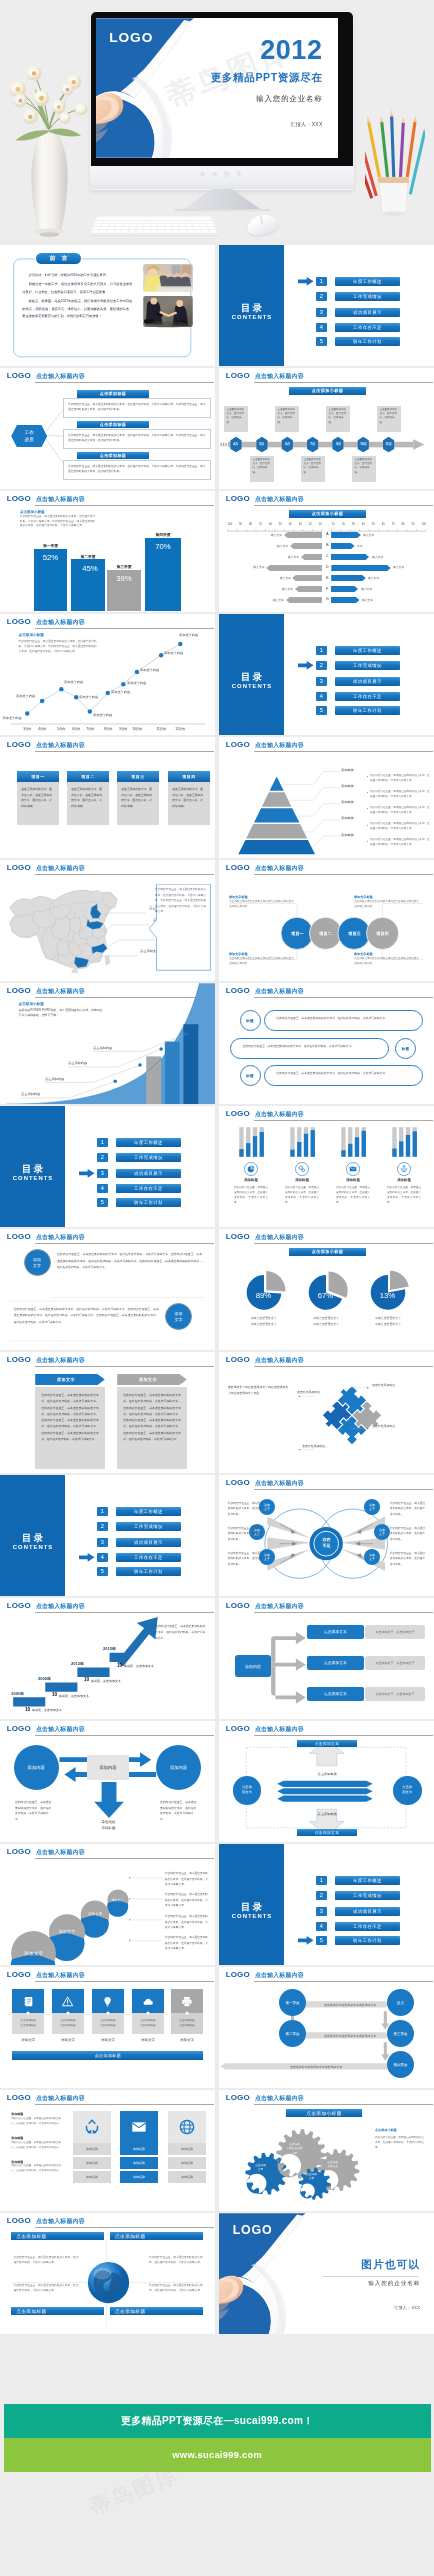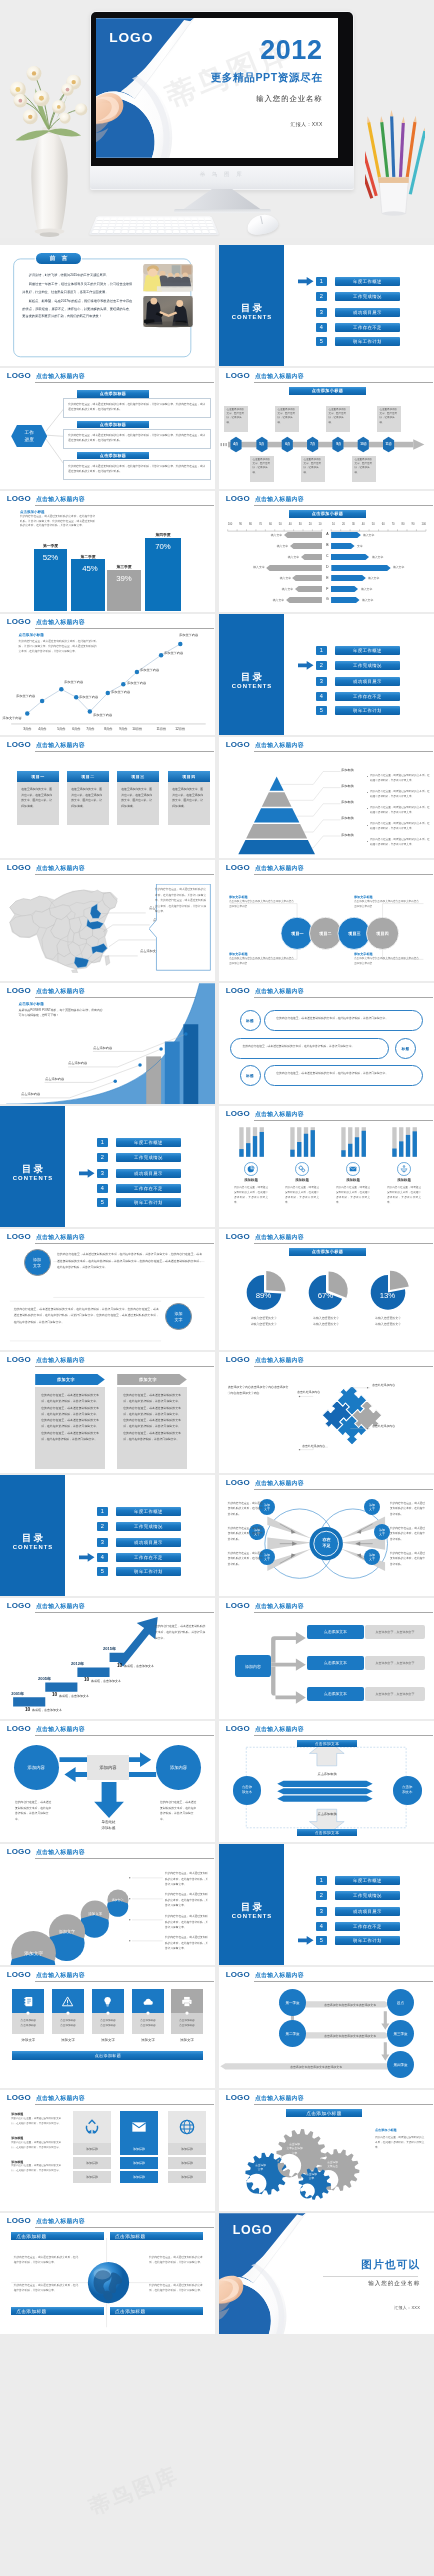--- a/index.html
+++ b/index.html
@@ -1621,17 +1621,19 @@
           <svg width="99" height="1.2" style="position:absolute;right:13.7px;top:63px" viewBox="0 0 160 2">
             <path d="M0 1 H160" stroke="#9a9a9a" stroke-width="0.8"></path>
           </svg>
           <div style="position:absolute;right:13.7px;top:67px;color:#3b3b3b;font-size:5.6px;letter-spacing:0.9px">输入您的企业名称</div>
           <div style="position:absolute;right:13.7px;top:92px;color:#4a4a4a;font-size:4px;letter-spacing:0.3px">汇报人：XXX</div>
         </div>
 </div>
 </div>
 
 <div class="banner">
+  <div class="t">更多精品PPT资源尽在—sucai999.com！</div>
+  <div class="g">www.sucai999.com</div>
 </div>
 <div class="botwm">蒂鸟图库</div>
 
 </div>
 
 
 </body></html>

